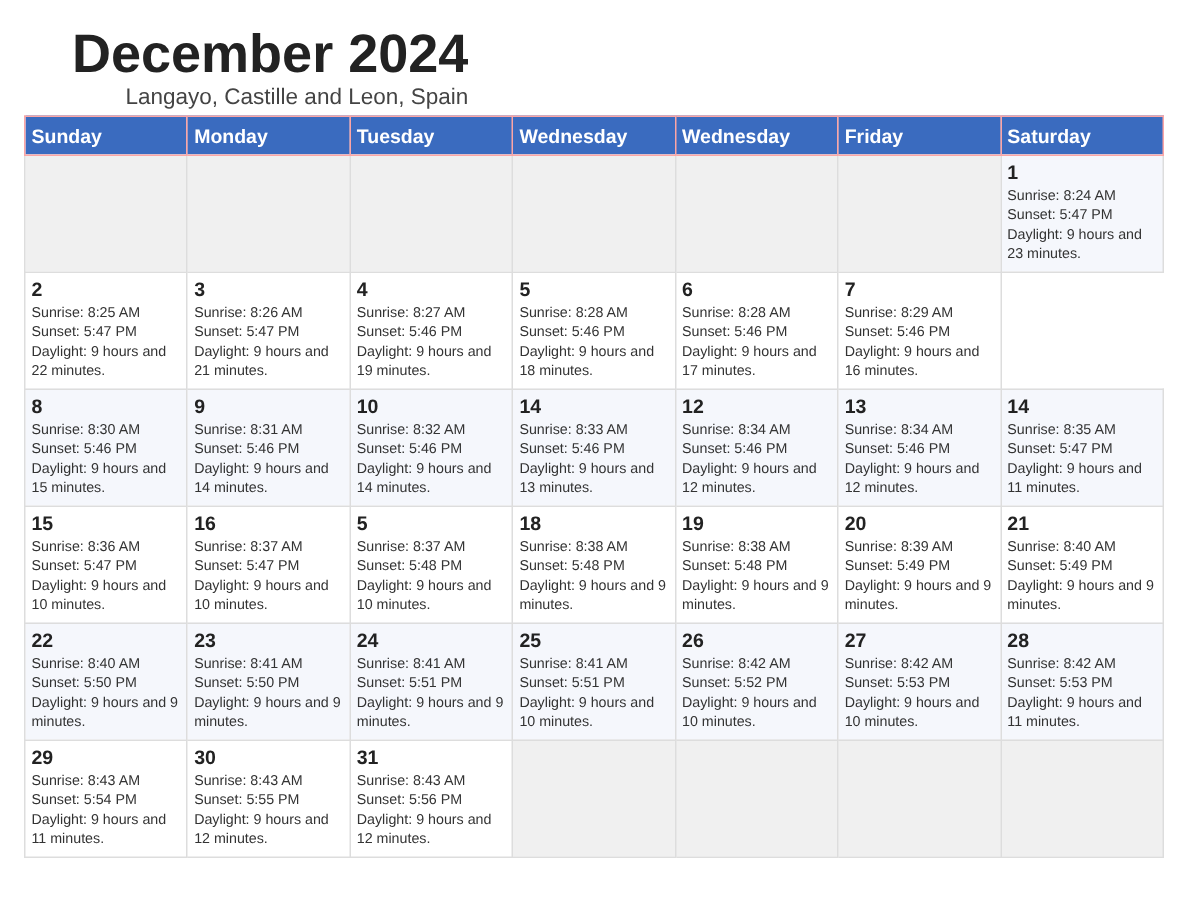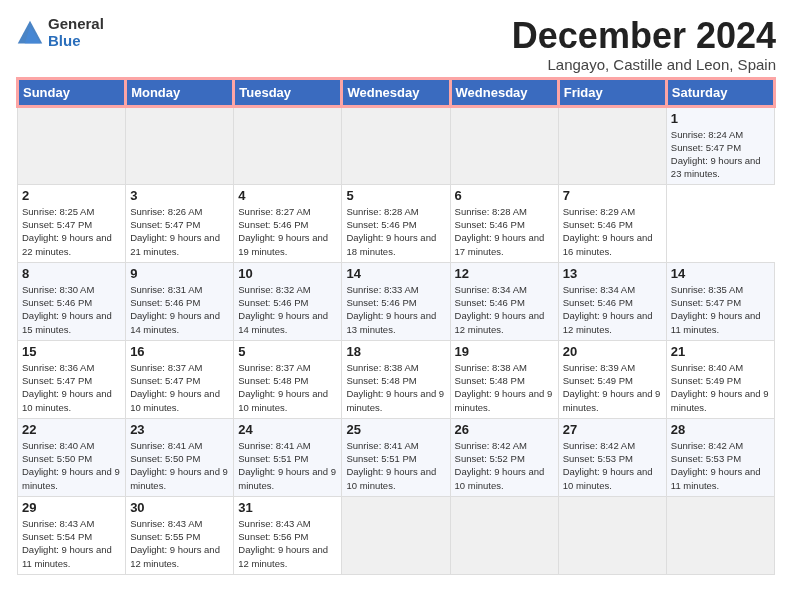--- a/index.html
+++ b/index.html
@@ -63,21 +63,21 @@
       border-collapse: collapse;
       table-layout: fixed;
     }
     thead tr th {
       background-color: #3a6bbf;
       color: #fff;
       font-size: 13px;
       font-weight: bold;
       padding: 5px 4px;
       text-align: left;
-      border: 3px solid #fca5a5;
+      border: 1px solid #fca5a5;
     }
     tbody tr td {
       vertical-align: top;
       font-size: 10px;
       color: #333;
       padding: 3px 4px 3px 4px;
       border: 1px solid #ddd;
       height: 78px;
       background: #fff;
     }
@@ -99,30 +99,20 @@
     }
     td.empty {
       background: #f0f0f0 !important;
     }
   </style>
 </head>
 <body>
 
 <div class="container">
   <div class="header-area">
-    <div class="logo">
-      <svg class="logo-icon" viewBox="0 0 32 32" xmlns="http://www.w3.org/2000/svg">
-        <polygon points="16,2 30,28 2,28" fill="#2a6ebb" opacity="0.85"></polygon>
-        <polygon points="16,8 28,28 10,28" fill="#4488dd" opacity="0.6"></polygon>
-      </svg>
-      <div class="logo-text">
-        <span class="logo-general">General</span>
-        <span class="logo-blue">Blue</span>
-      </div>
-    </div>
     <div class="title-area">
       <div class="month-title">December 2024</div>
       <div class="location-title">Langayo, Castille and Leon, Spain</div>
     </div>
   </div>
 
   <table>
     <thead>
       <tr id="header-row">
       <th>Sunday</th>

